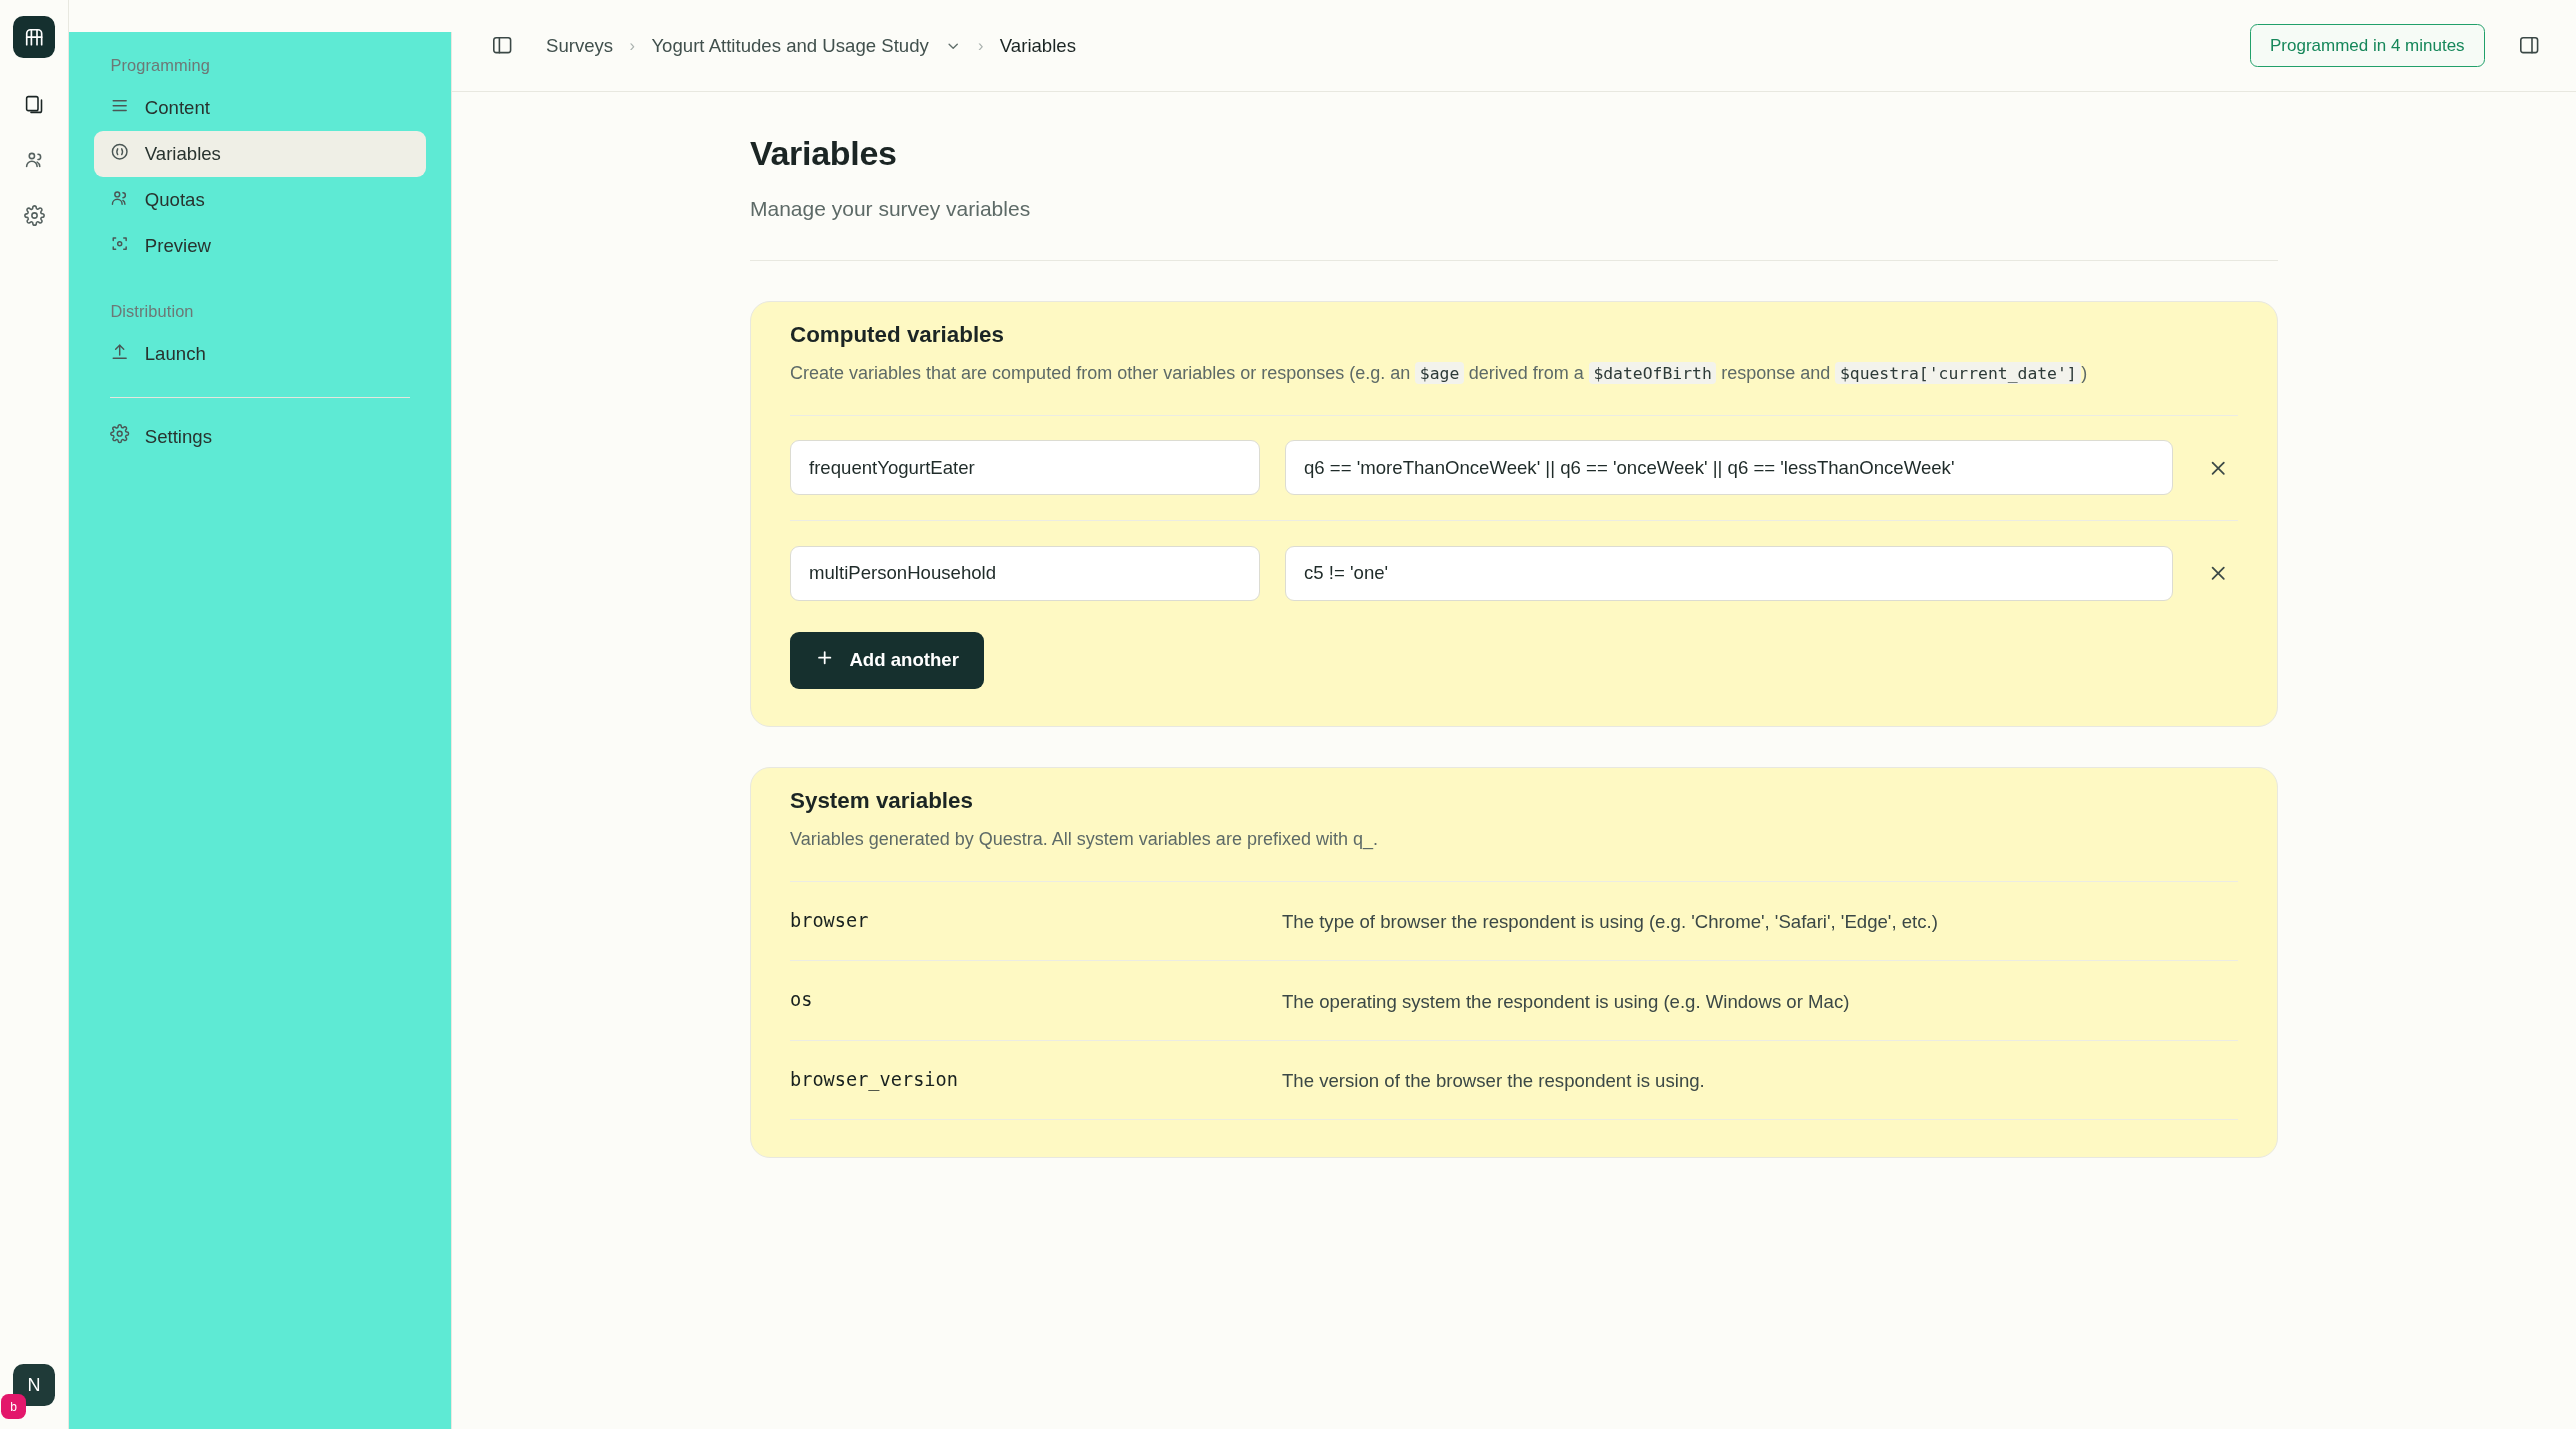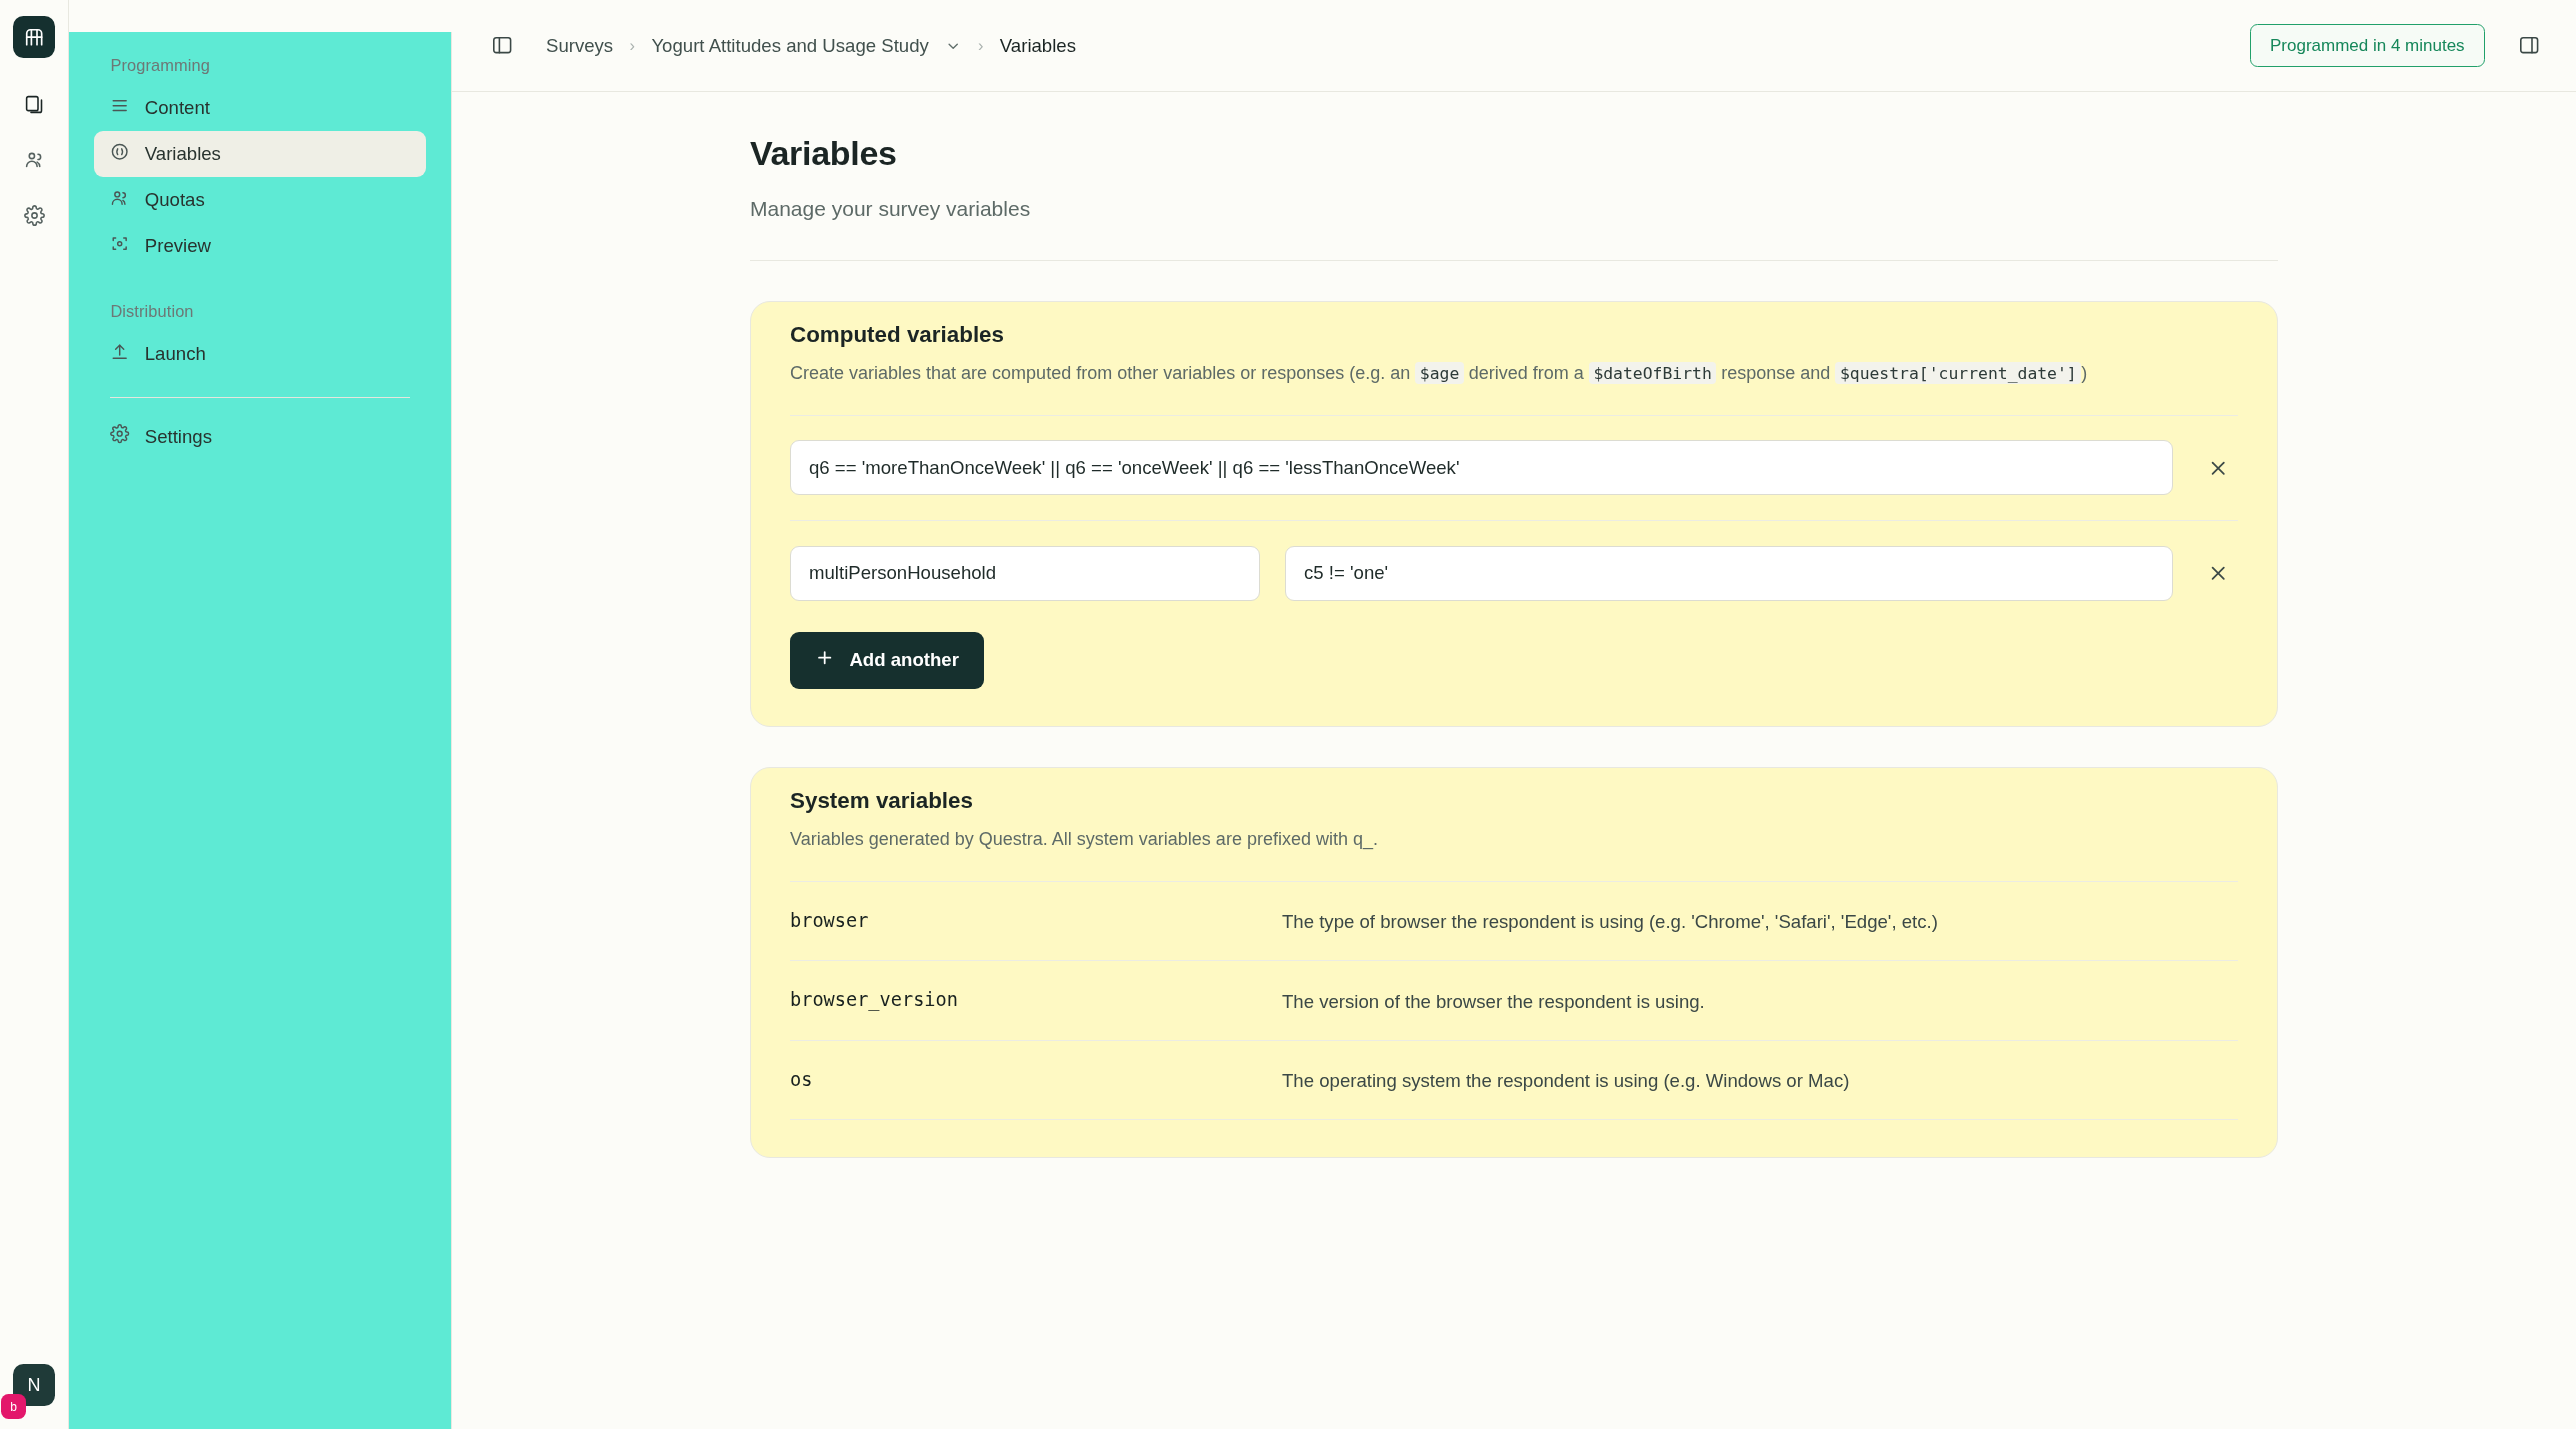--- a/index.html
+++ b/index.html
@@ -390,20 +390,21 @@
         <div class="page-rule"></div>
 
         <div class="card">
           <div class="card-title">Computed variables</div>
           <div class="card-desc">
             <span>Create variables that are computed from other variables or responses (e.g. an </span><code>$age</code><span> derived from a </span><code>$dateOfBirth</code><span> response and </span><code>$questra['current_date']</code><span>)</span>
           </div>
           <div class="card-rule"></div>
 
           <div class="var-row">
+            <div class="input name">frequentYogurtEater</div>
             <div class="input expr">q6 == 'moreThanOnceWeek' || q6 == 'onceWeek' || q6 == 'lessThanOnceWeek'</div>
             <div class="row-x">
               <svg viewBox="0 0 24 24" fill="none" stroke="currentColor" stroke-width="1.9" stroke-linecap="round">
                   <path d="M6 6l12 12"></path>
                   <path d="M18 6L6 18"></path>
                 </svg>
             </div>
           </div>
           <div class="row-div"></div>
 
@@ -432,26 +433,26 @@
         <div class="card">
           <div class="card-title">System variables</div>
           <div class="card-desc">Variables generated by Questra. All system variables are prefixed with q_.</div>
           <div class="card-rule"></div>
 
           <div class="sys-row">
             <div class="sys-name">browser</div>
             <div class="sys-desc">The type of browser the respondent is using (e.g. 'Chrome', 'Safari', 'Edge', etc.)</div>
           </div>
           <div class="sys-row">
+            <div class="sys-name">os</div>
+            <div class="sys-desc">The operating system the respondent is using (e.g. Windows or Mac)</div>
+          </div>
+          <div class="sys-row">
             <div class="sys-name">browser_version</div>
             <div class="sys-desc">The version of the browser the respondent is using.</div>
           </div>
-          <div class="sys-row">
-            <div class="sys-name">os</div>
-            <div class="sys-desc">The operating system the respondent is using (e.g. Windows or Mac)</div>
-          </div>
         </div>
 
       </div>
     </div>
   </div>
 </div>
 
 
 </body></html>

